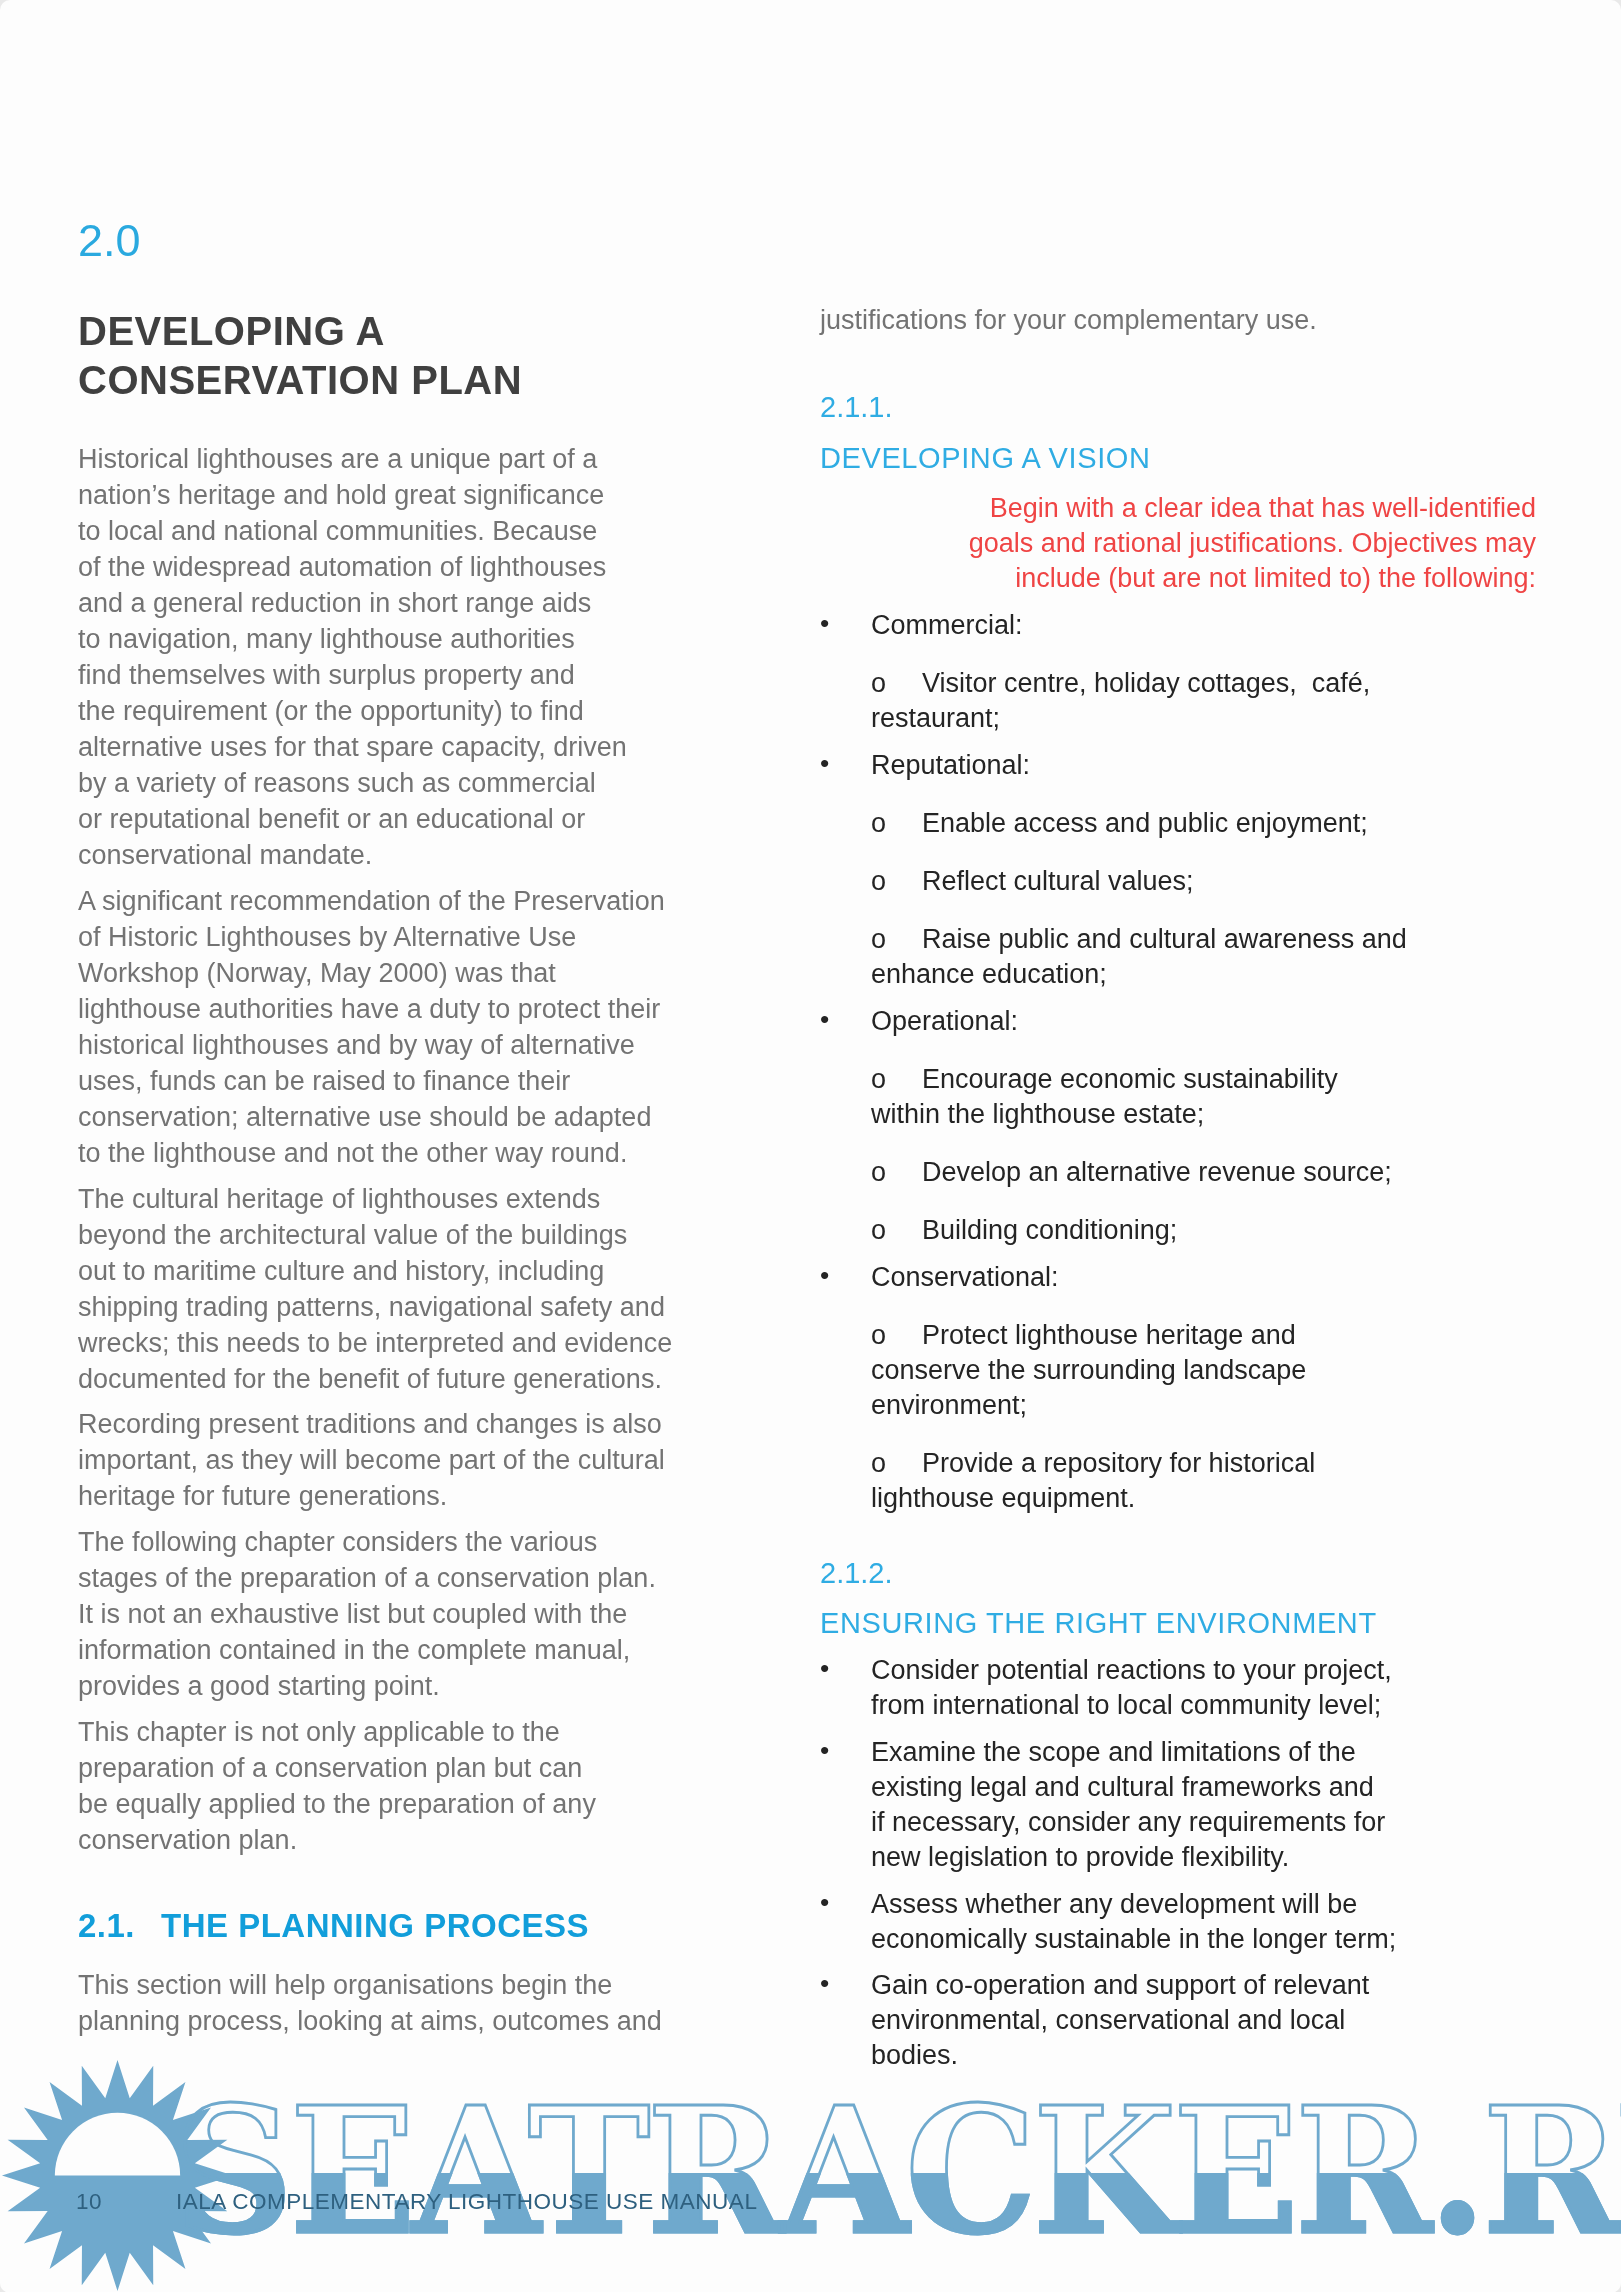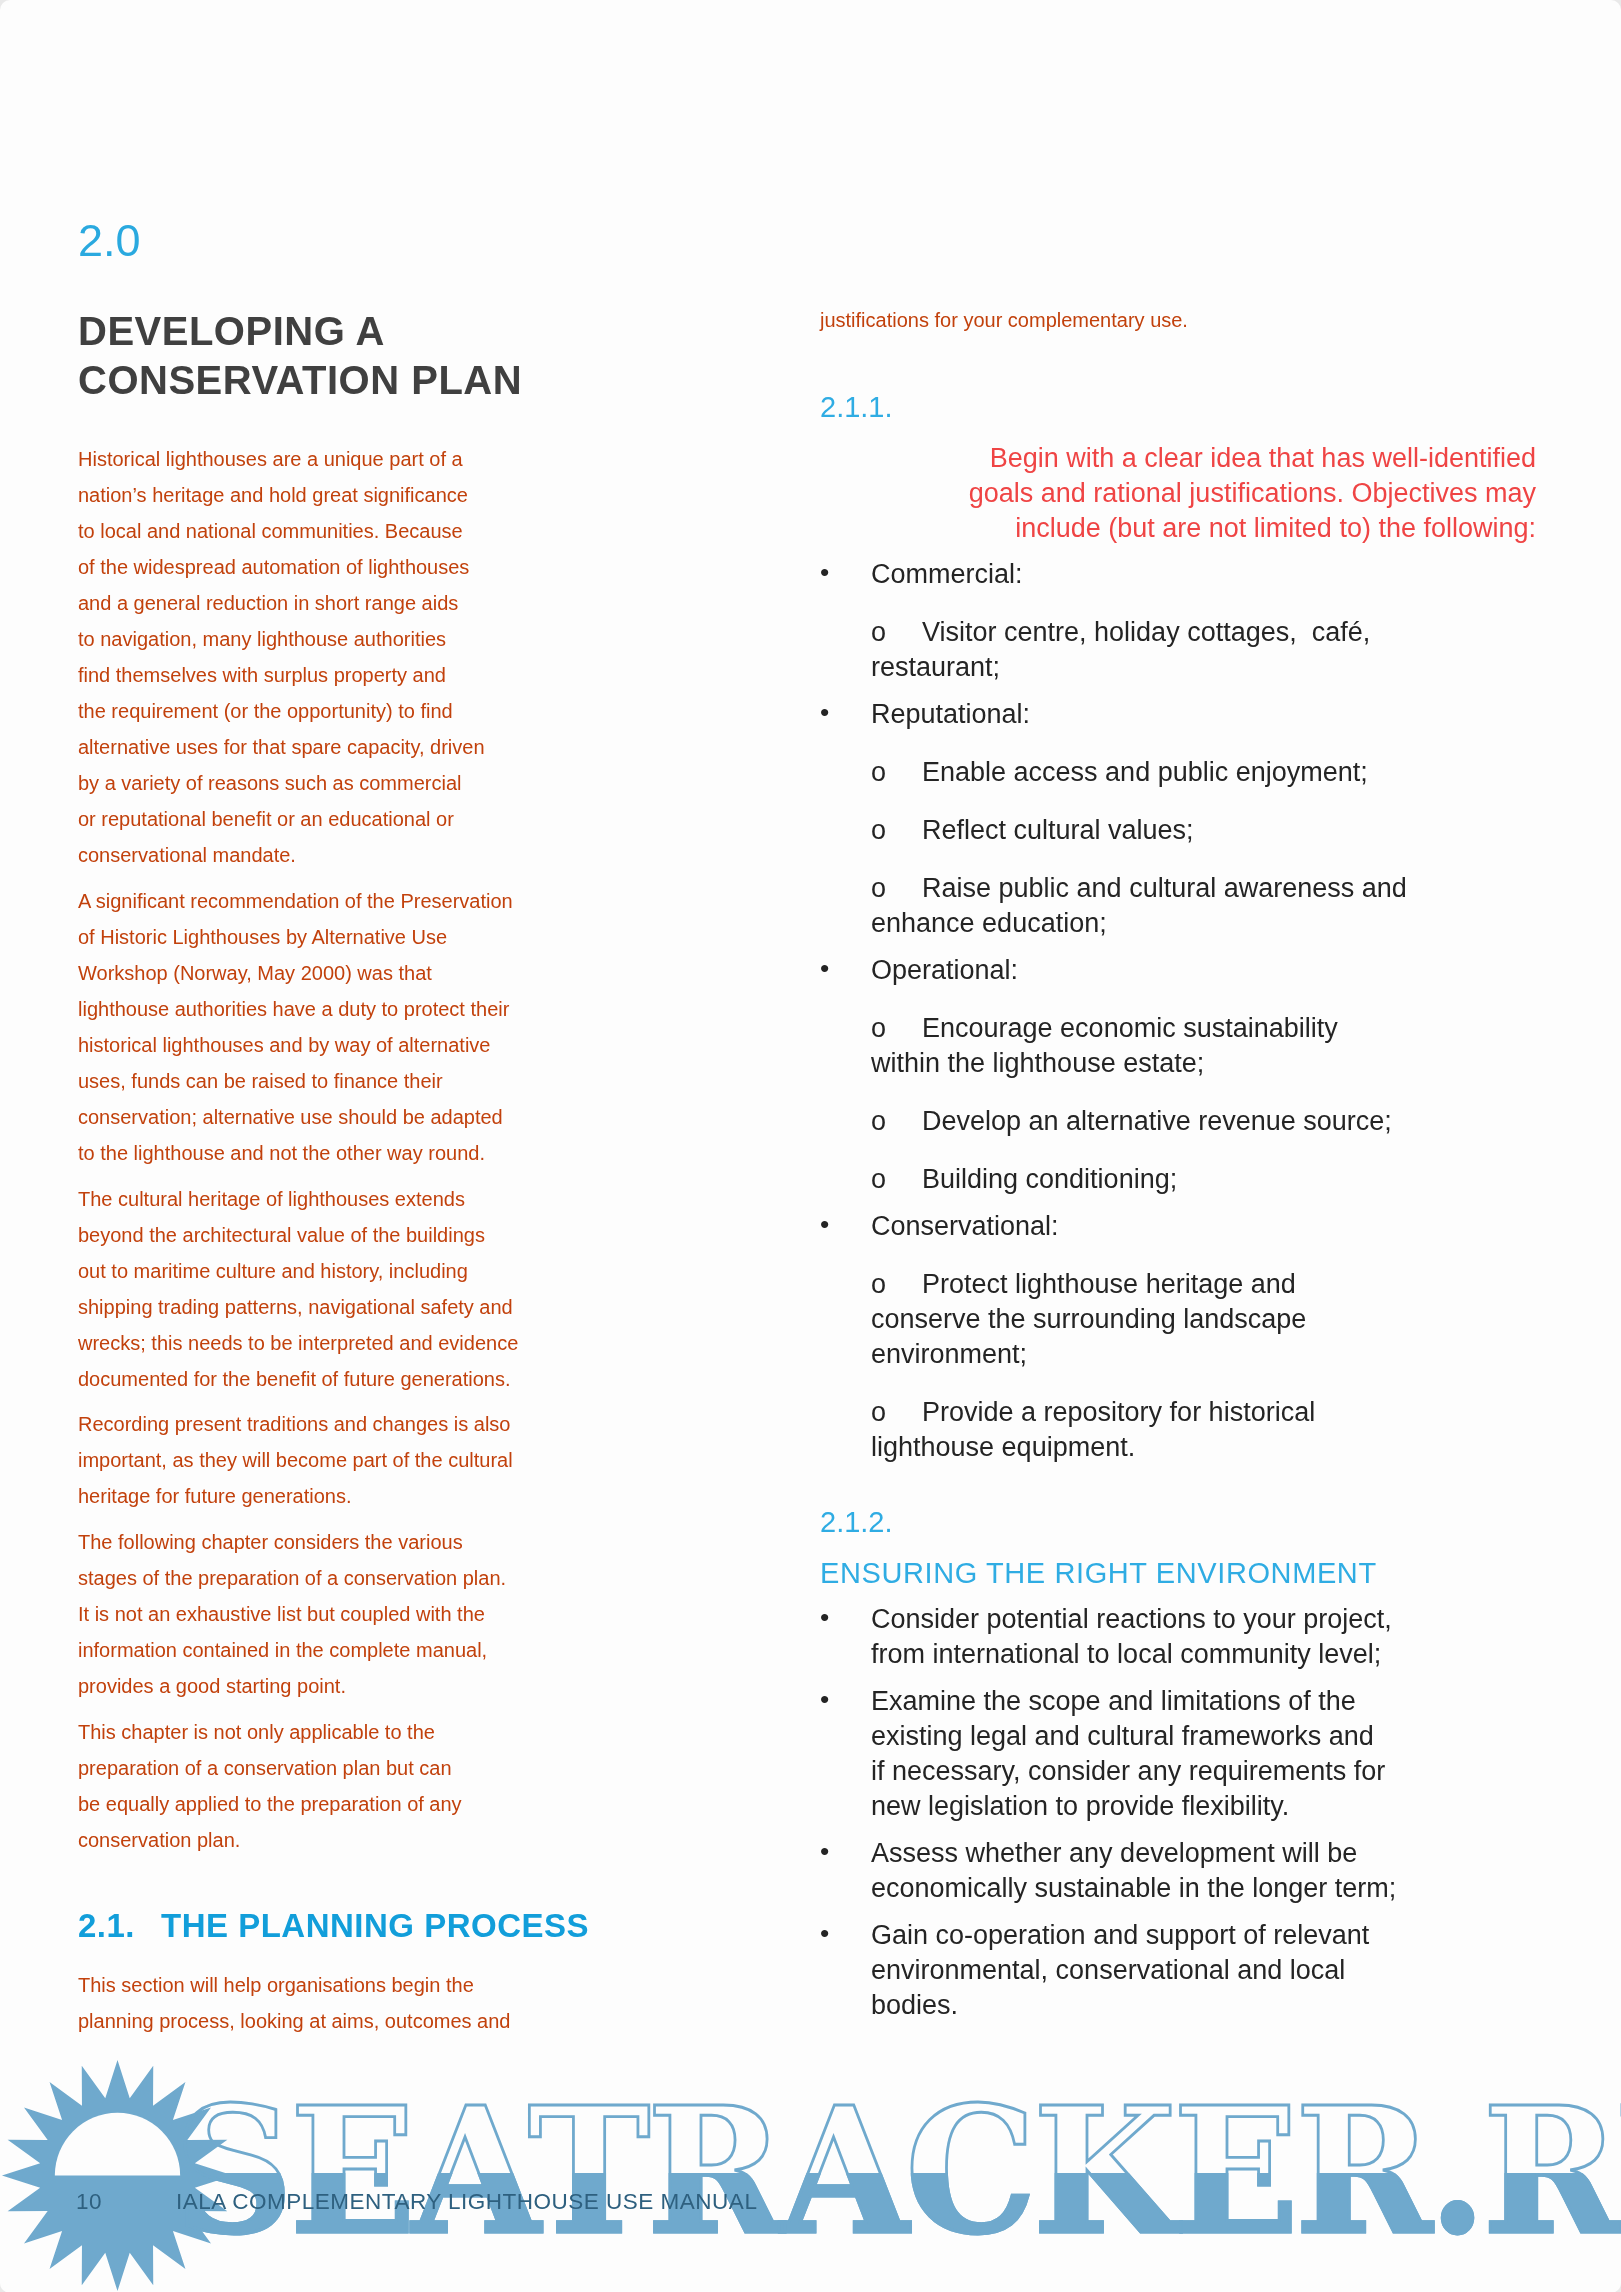--- a/index.html
+++ b/index.html
@@ -31,23 +31,23 @@
     font-size: 40px;
     line-height: 49px;
     font-weight: bold;
     color: #404040;
     white-space: pre-line;
     letter-spacing: 0.5px;
   }
   .left-body { margin-top: 36px; }
   .blue-para {
     margin: 0 0 9.8px 0;
-    font-size: 20px;
+    font-size: 27px;
     line-height: 36px;
-    color: #c2410c;
+    color: #737373;
     white-space: pre-line;
   }
   .planning-heading {
     margin: 49px 0 21.6px 0;
     font-size: 33px;
     font-weight: bold;
     color: #129EDA;
     letter-spacing: 0.5px;
   }
   .planning-heading .num { display: inline-block; width: 83px; }
@@ -195,20 +195,21 @@
       <span class="num">2.1.</span><span>THE PLANNING PROCESS</span>
     </h2>
     <p class="blue-para">This section will help organisations begin the
 planning process, looking at aims, outcomes and</p>
   </div>
 
   <div class="col-right">
     <p class="blue-para">justifications for your complementary use.</p>
 
     <div class="section-number mt-vision">2.1.1.</div>
+    <div class="section-heading">DEVELOPING A VISION</div>
     <p class="dark-para">Begin with a clear idea that has well-identified
 goals and rational justifications. Objectives may
 include (but are not limited to) the following:</p>
 
     <div class="bullets">
 
       <div class="bullet-item">
         <span class="bullet-marker">•</span>
         <span class="bullet-label">Commercial:</span>
         <div class="sub-item">

